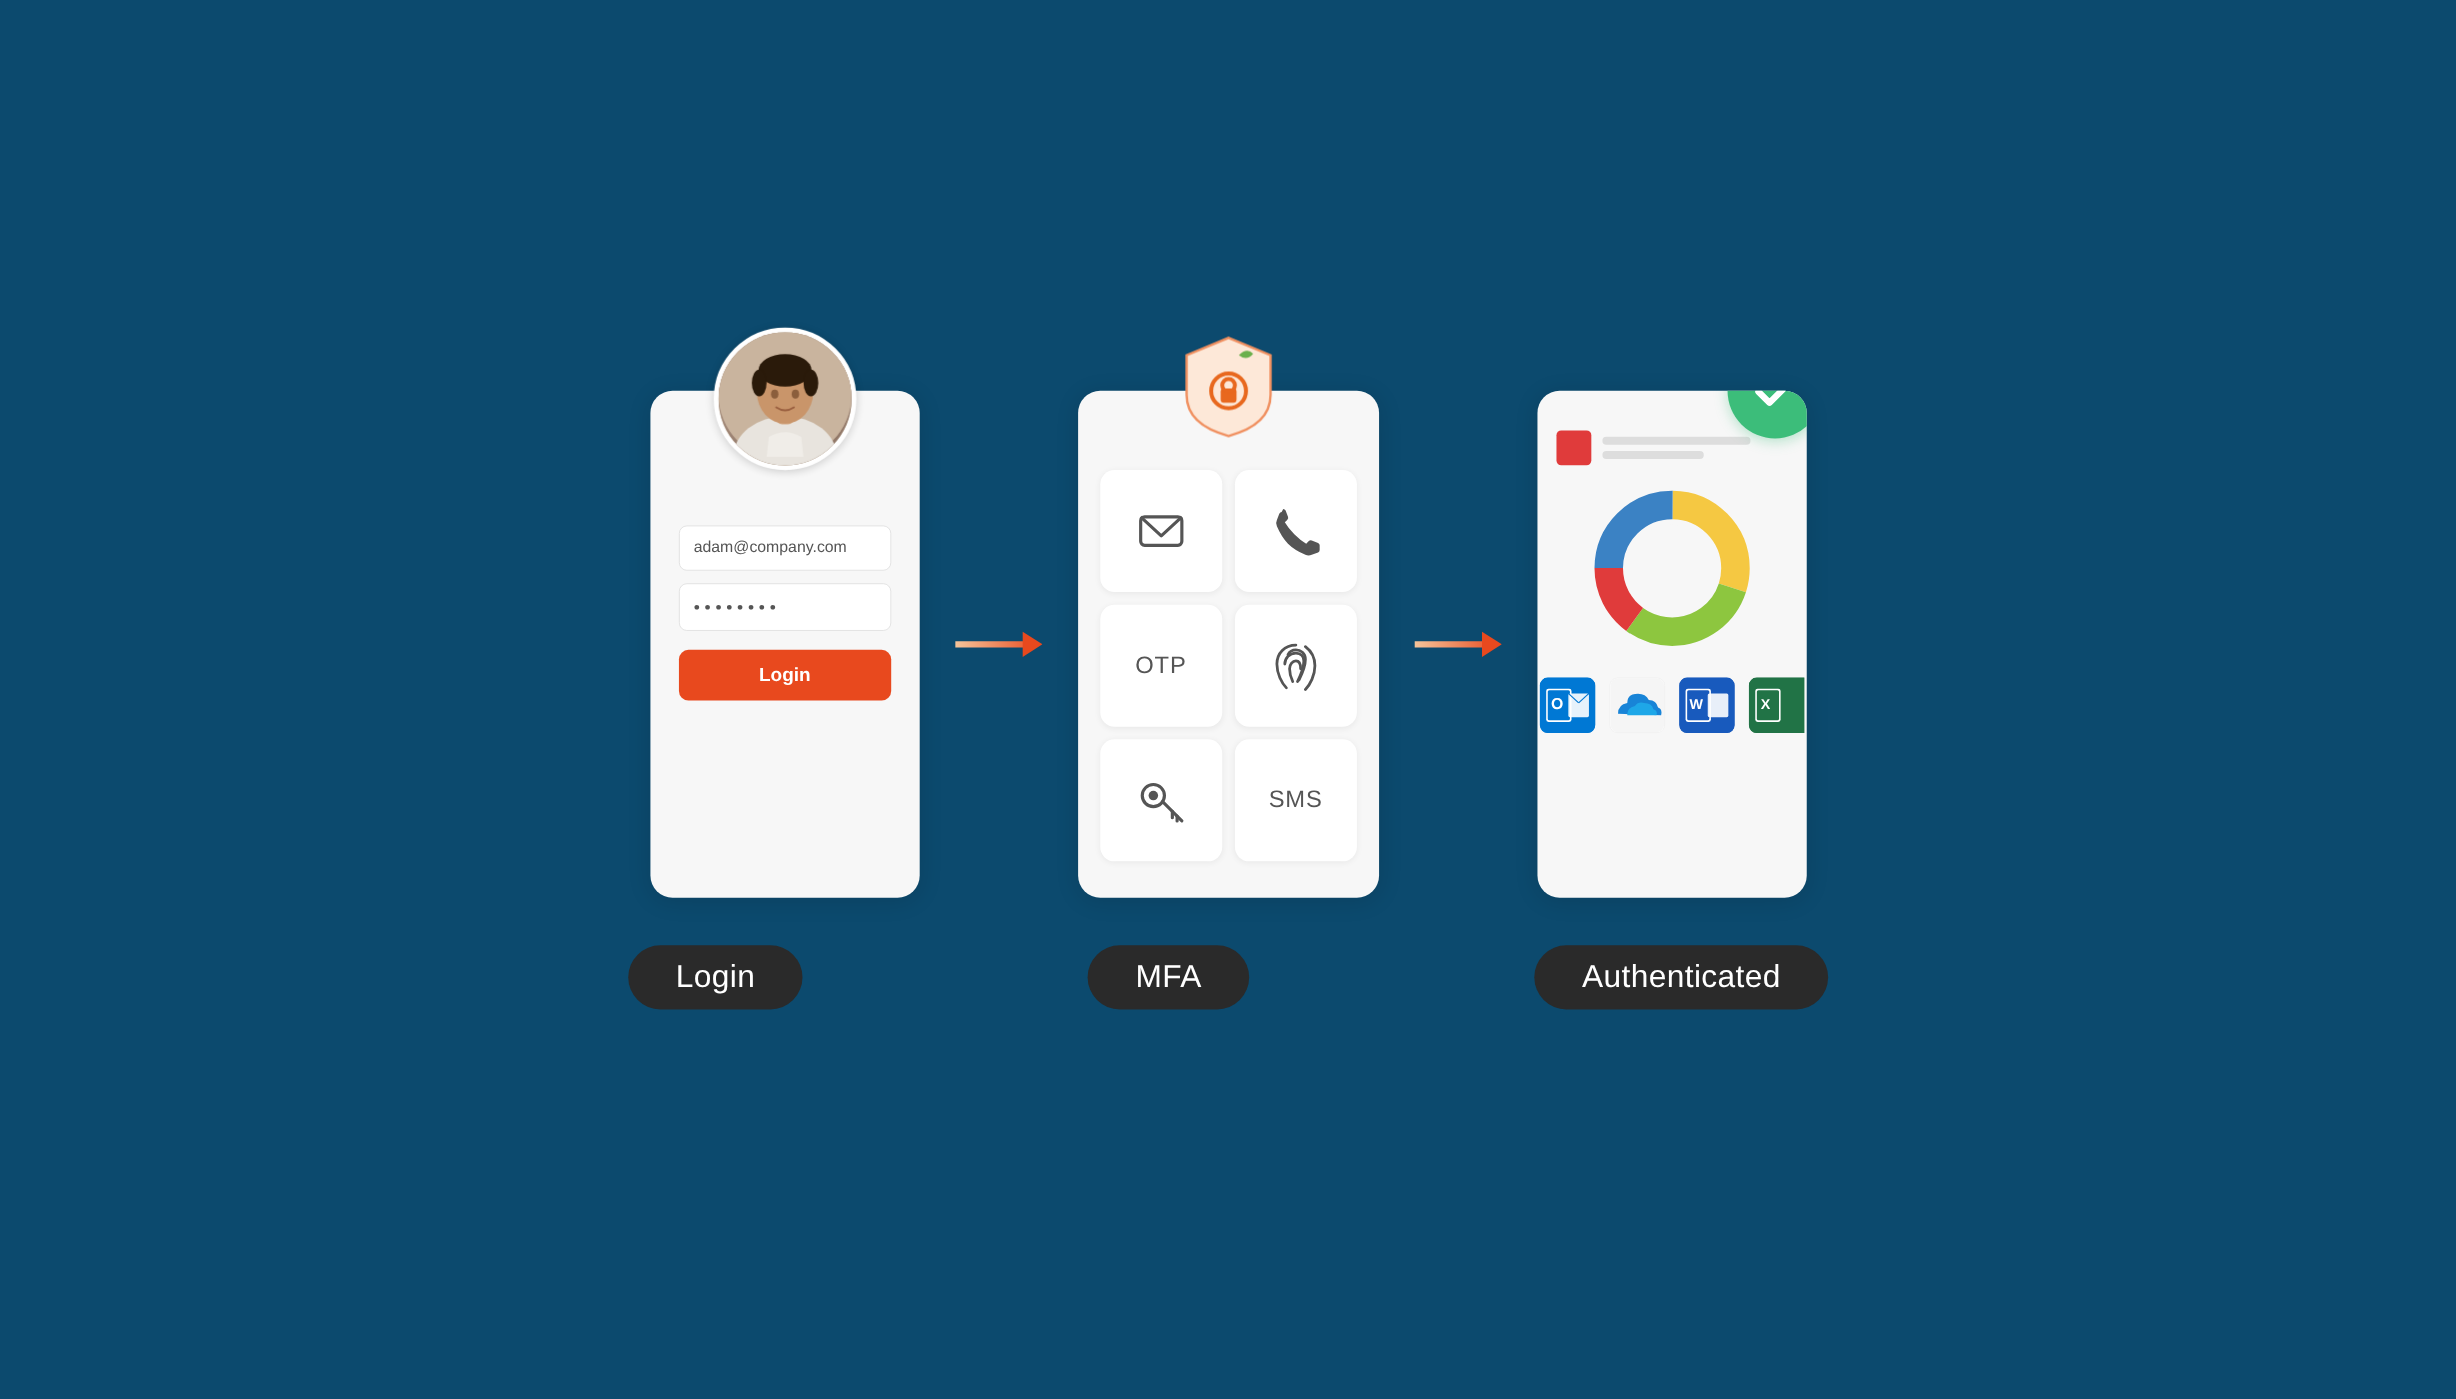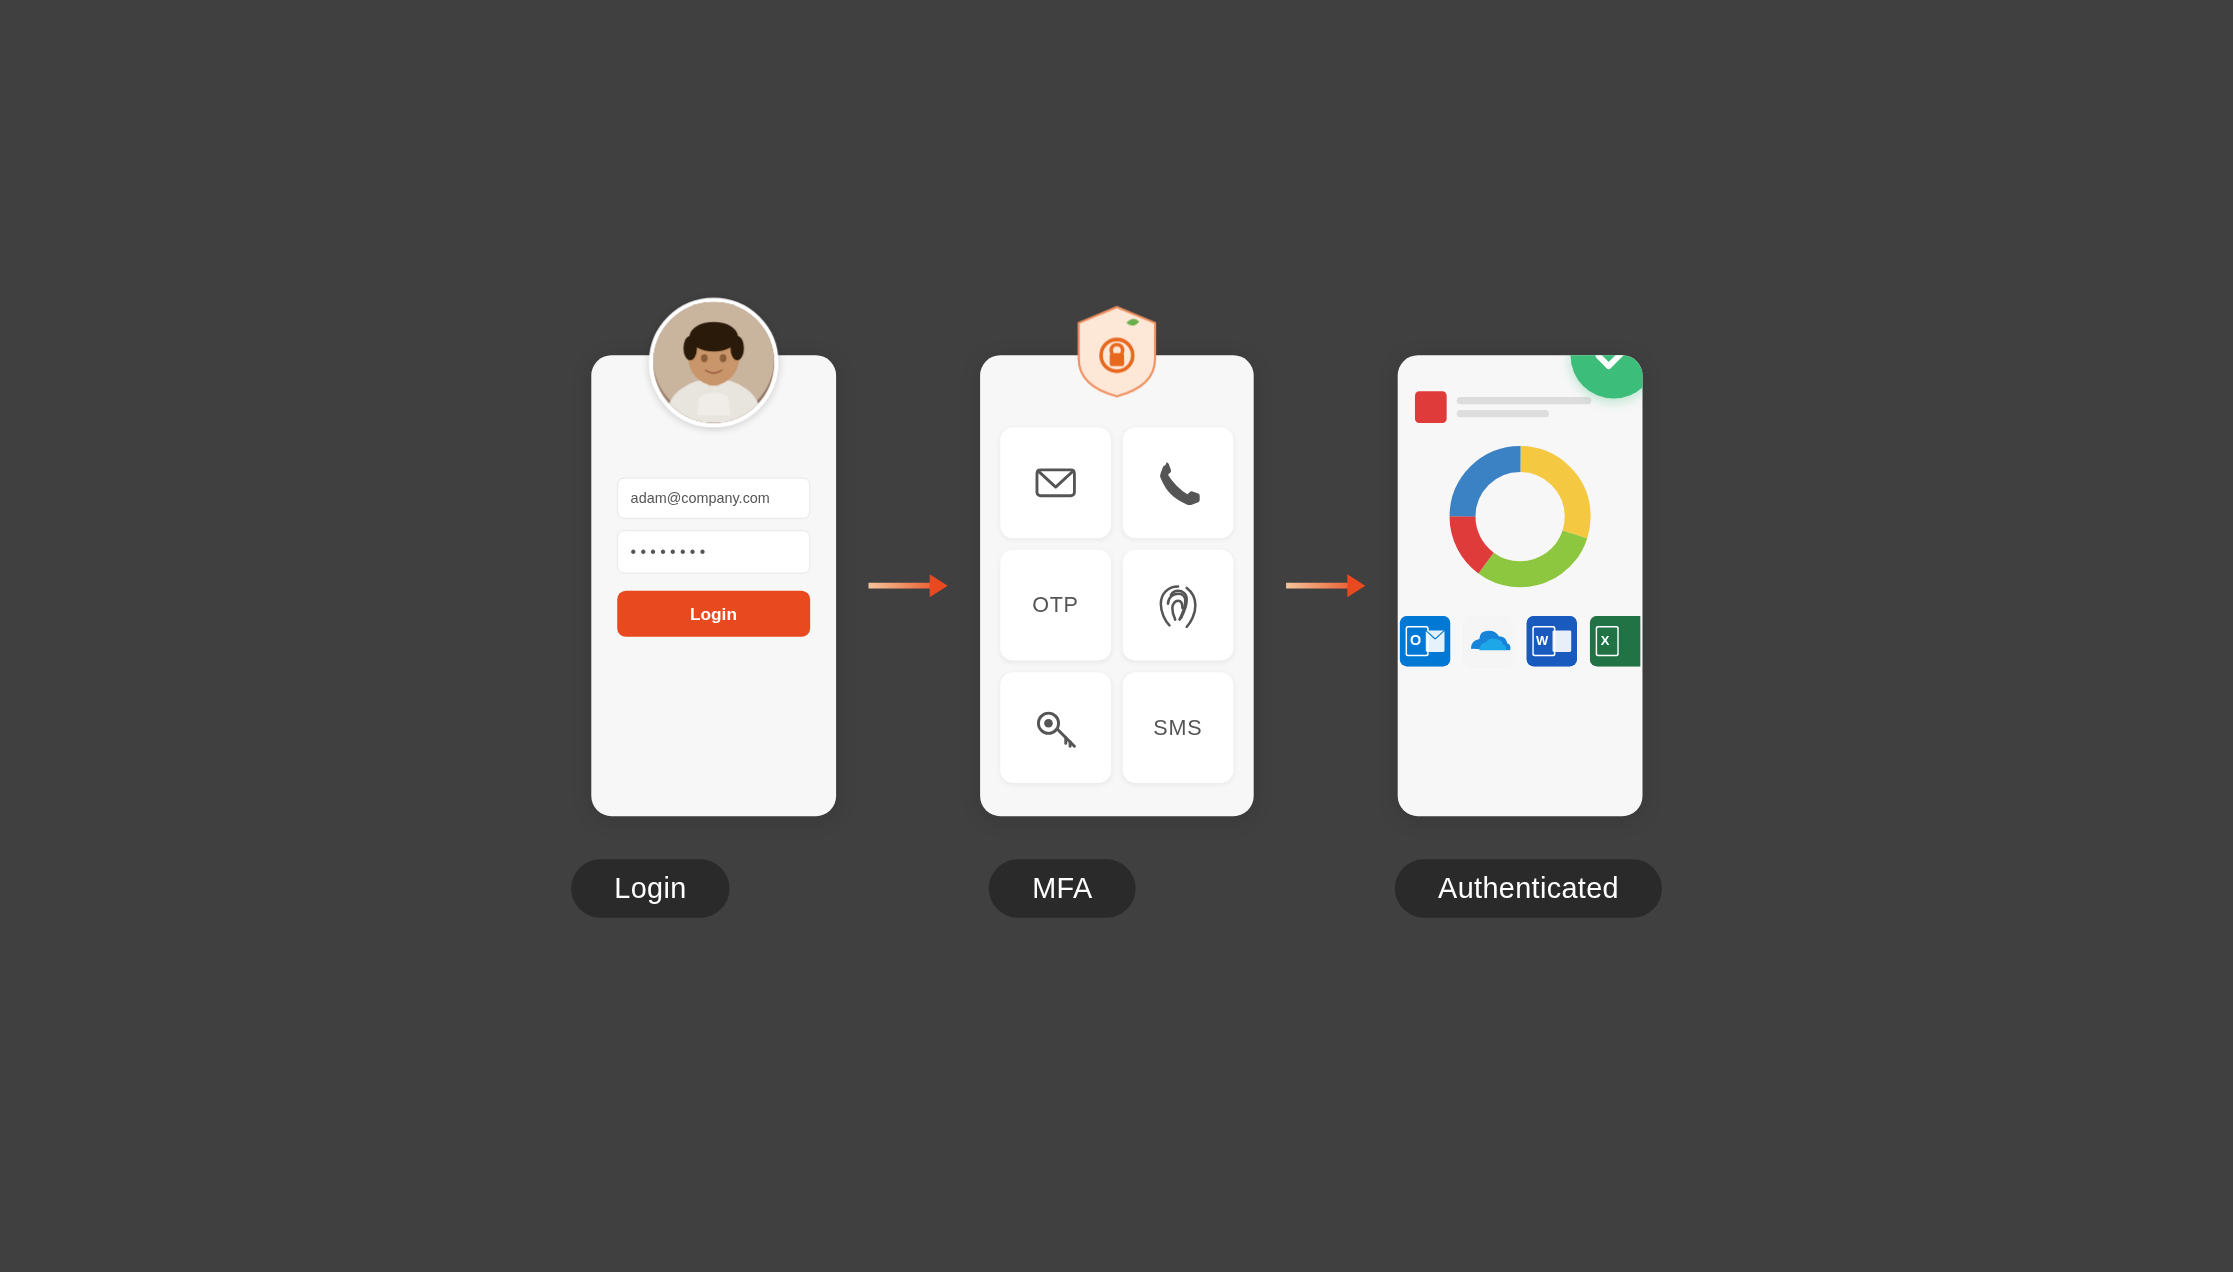--- a/index.html
+++ b/index.html
@@ -6,21 +6,21 @@
     body {
       background: #000;
       display: flex;
       align-items: center;
       justify-content: center;
       min-height: 100vh;
       font-family: 'Segoe UI', Arial, sans-serif;
     }
 
     .scene {
-      background: #404040;
+      background: #0c4a6e;
       width: 2233px;
       height: 1272px;
       display: flex;
       flex-direction: column;
       align-items: center;
       justify-content: center;
       gap: 0;
     }
 
     .flow-row {

